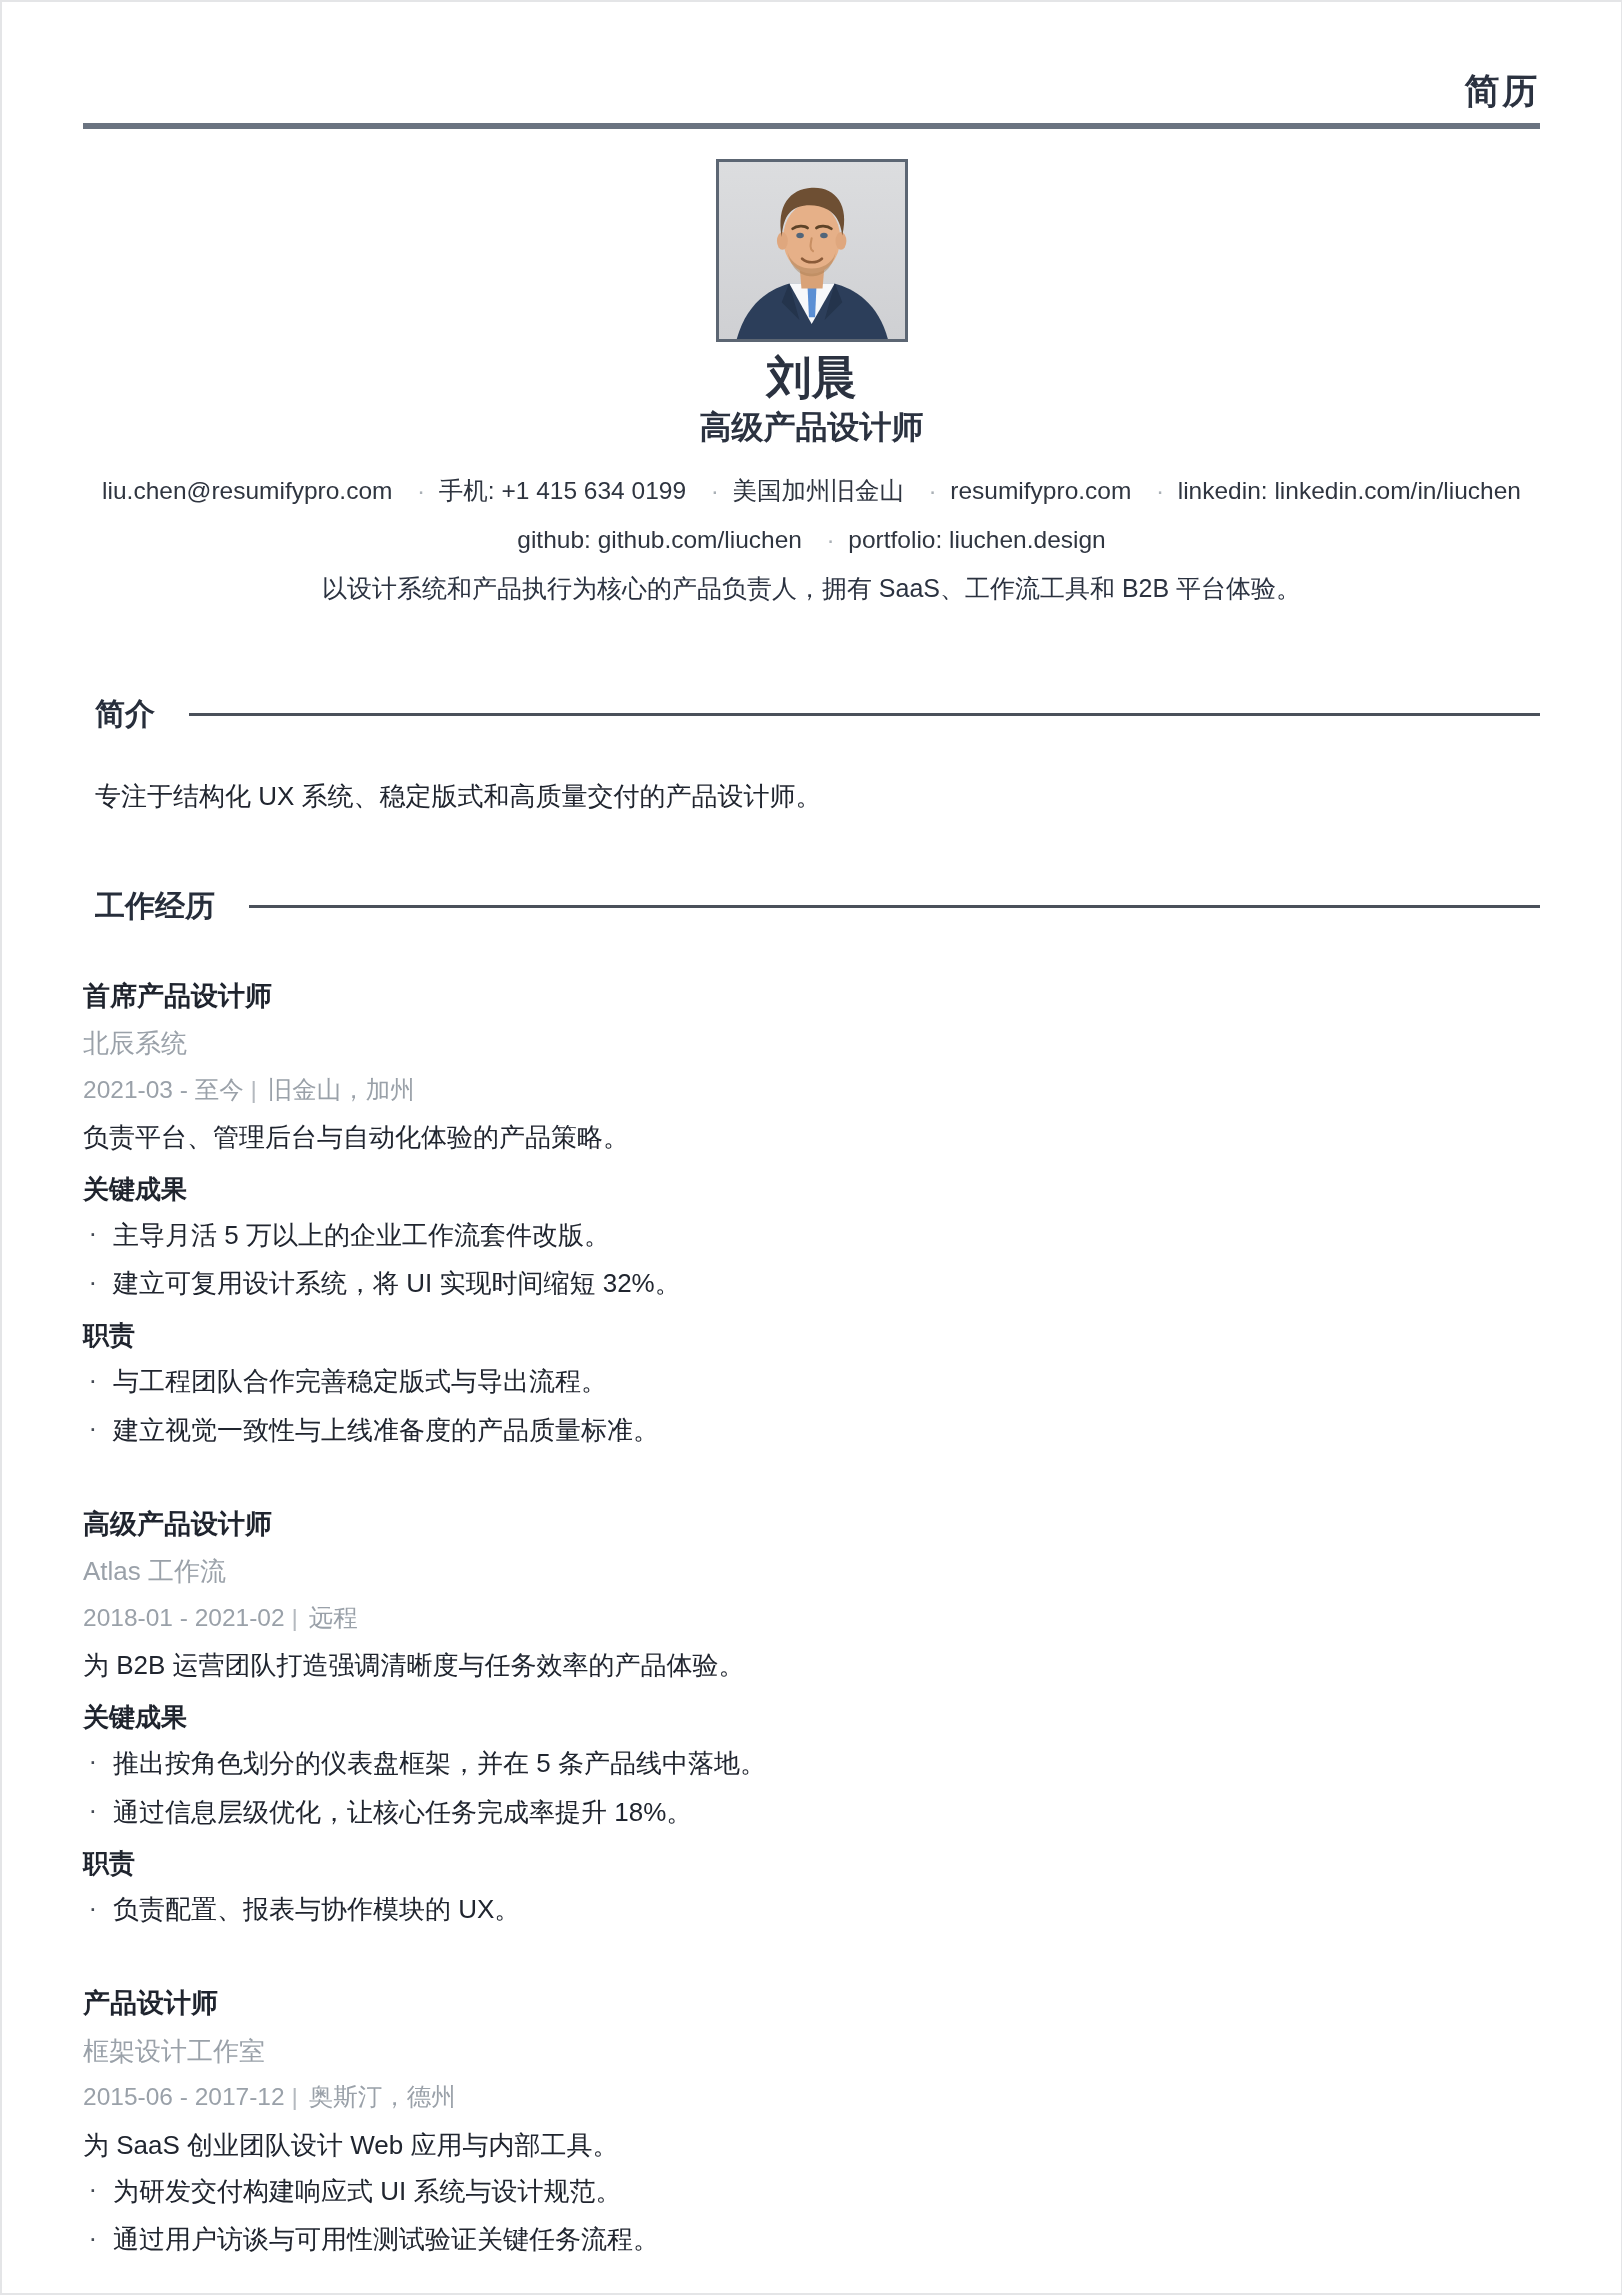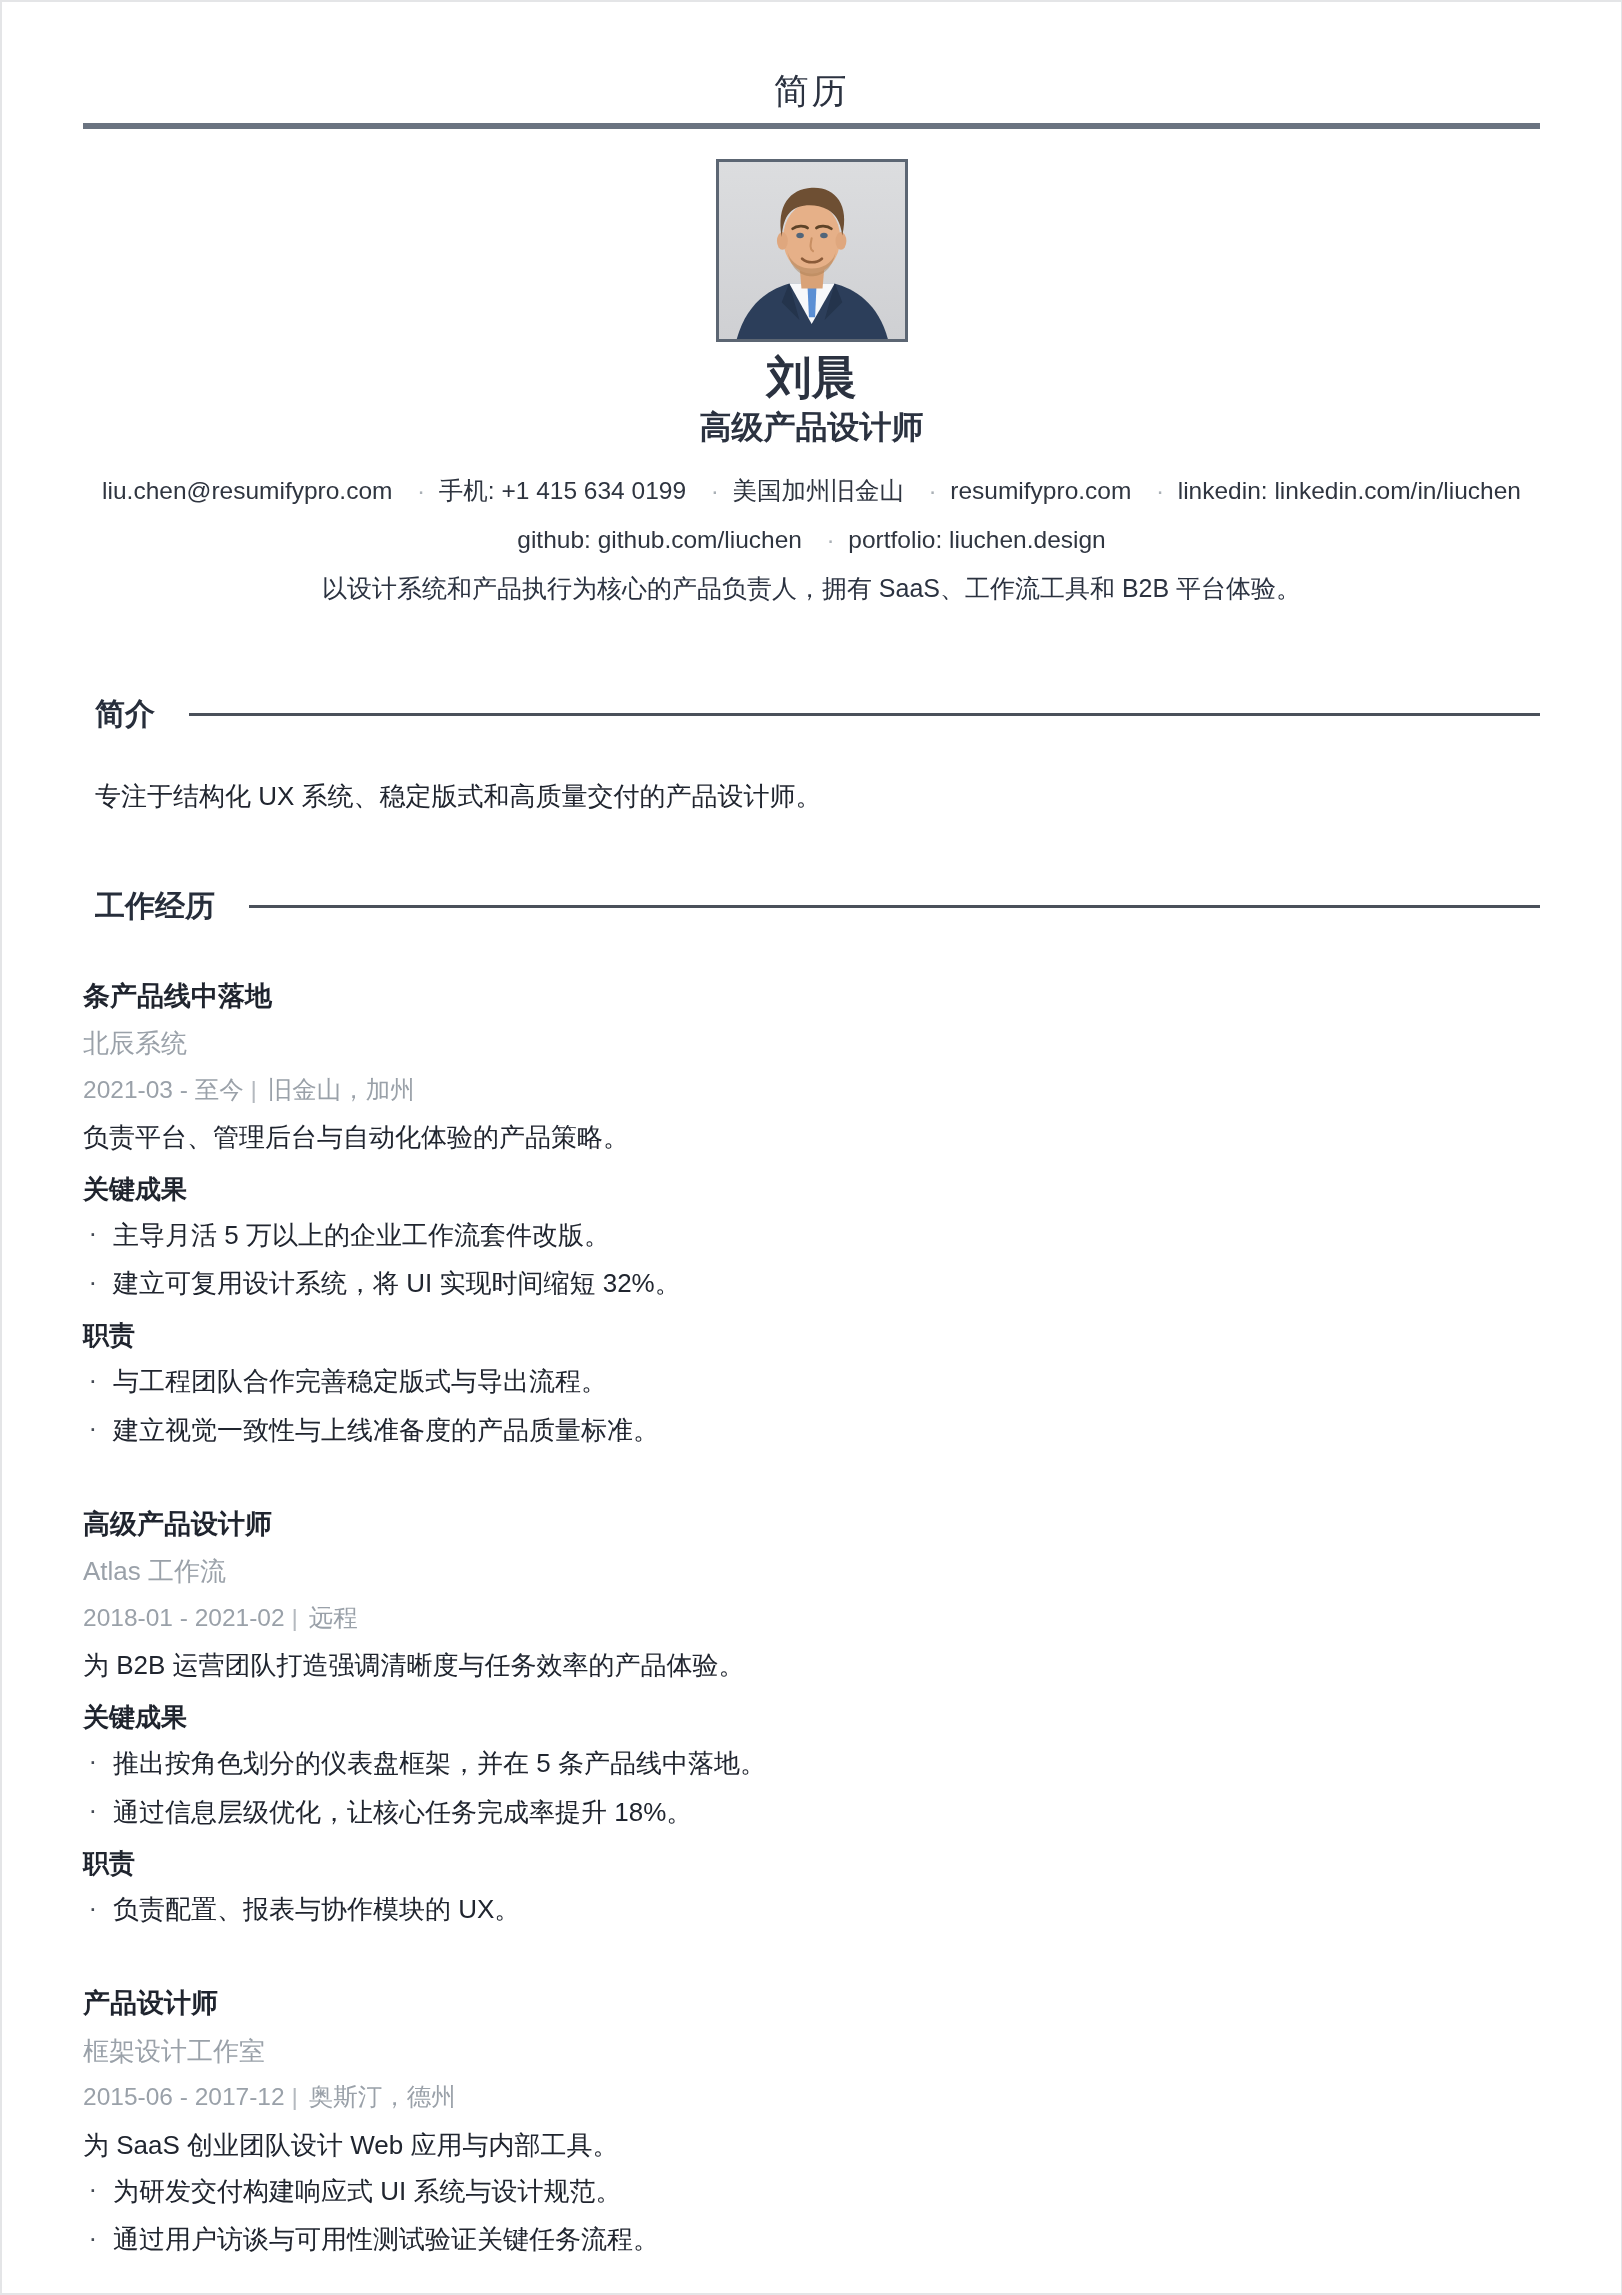--- a/index.html
+++ b/index.html
@@ -10,22 +10,22 @@
     background:#ffffff;
     border:2.7px solid #e4e5e7;
     font-family:"Liberation Sans","DejaVu Sans",sans-serif;
     color:#20252f;
     overflow:hidden;
   }
   .content { width:1457px; margin:0 auto; padding-top:71px; }
 
   
   .doc-title {
-    margin:0; text-align:center;
-    font-size:35px; font-weight:normal; letter-spacing:2.7px;
+    margin:0; text-align:right;
+    font-size:35px; font-weight:bold; letter-spacing:2.7px;
     color:#2b3240; line-height:1.05;
   }
   .thickbar { margin-top:13.6px; height:6.1px; background:#6a7380; }
 
   .photo-frame {
     width:186px; height:177px;
     margin:30px auto 0;
     border:3.4px solid #5c6673;
     background:#d7d8da;
     overflow:hidden;
@@ -182,21 +182,21 @@
       <p class="para">专注于结构化 UX 系统、稳定版式和高质量交付的产品设计师。</p>
     </section>
 
     <section class="block sec-experience">
       <div class="sec-head">
         <h2>工作经历</h2>
         <div class="rule"></div>
       </div>
       <div id="jobs">
           <div class="job">
-            <div class="job-title">条产品线中落地</div>
+            <div class="job-title">首席产品设计师</div>
             <div class="job-company">北辰系统</div>
             <div class="job-date"><span class="period">2021-03 - 至今</span><span class="loc">旧金山，加州</span></div>
             <div class="job-summary">负责平台、管理后台与自动化体验的产品策略。</div>
             <div class="job-subhead">关键成果</div>
             <ul class="bullets">
               <li>主导月活 5 万以上的企业工作流套件改版。</li>
               <li>建立可复用设计系统，将 UI 实现时间缩短 32%。</li>
             </ul>
             <div class="job-subhead">职责</div>
             <ul class="bullets">

